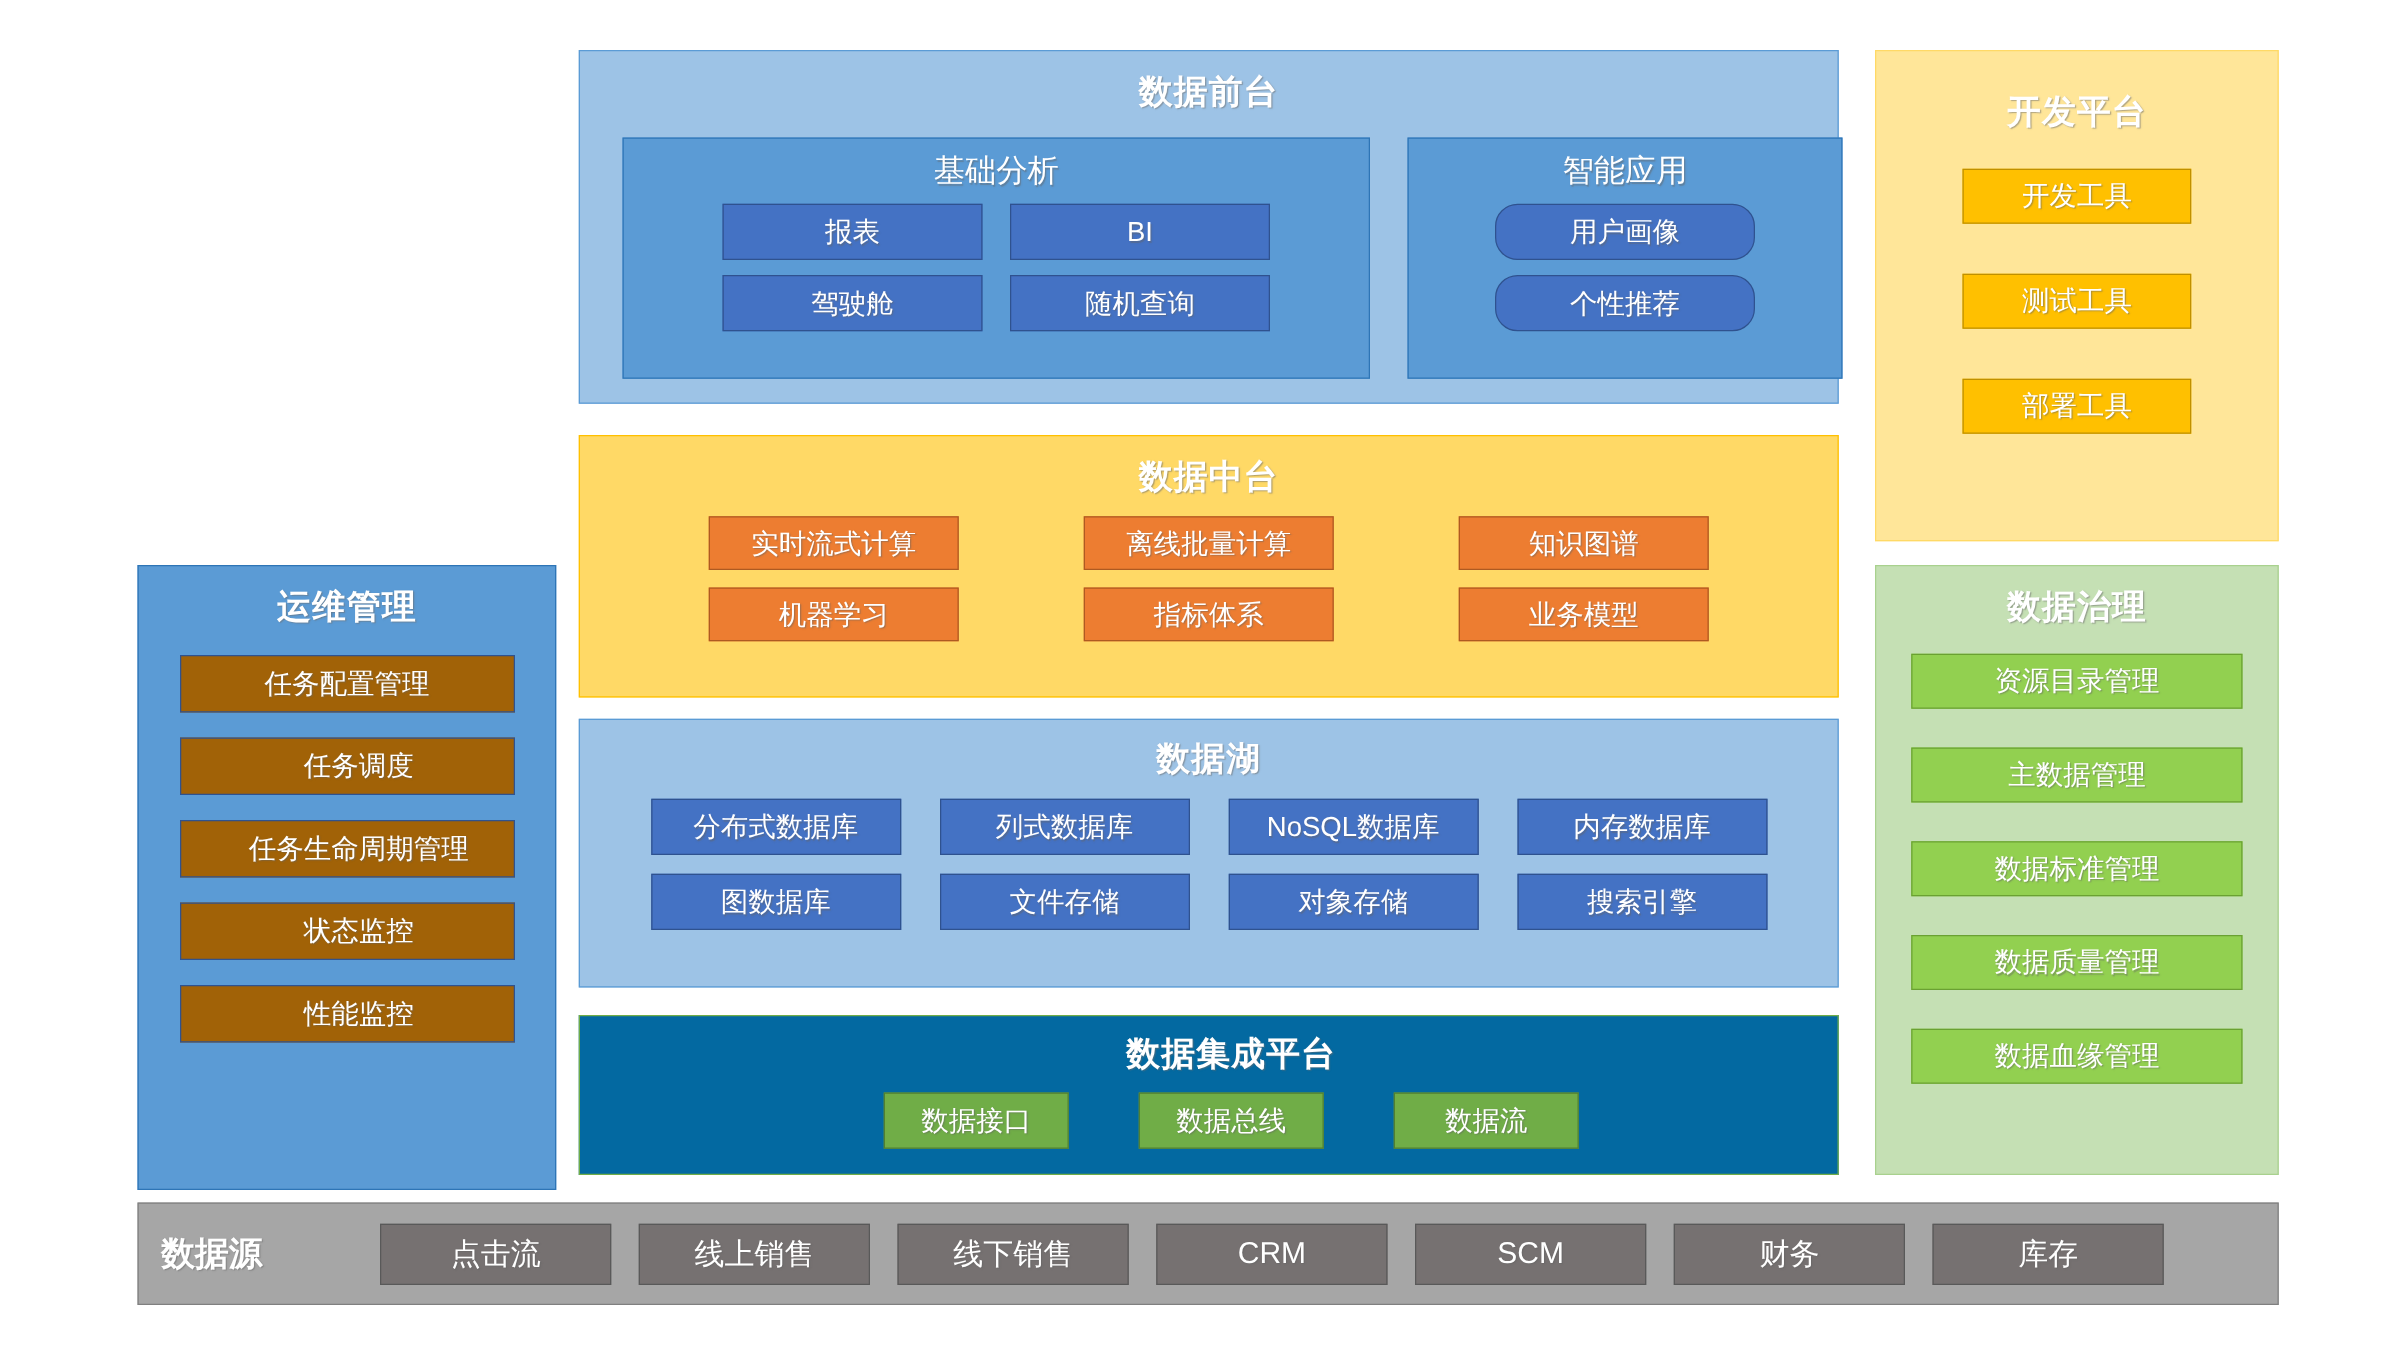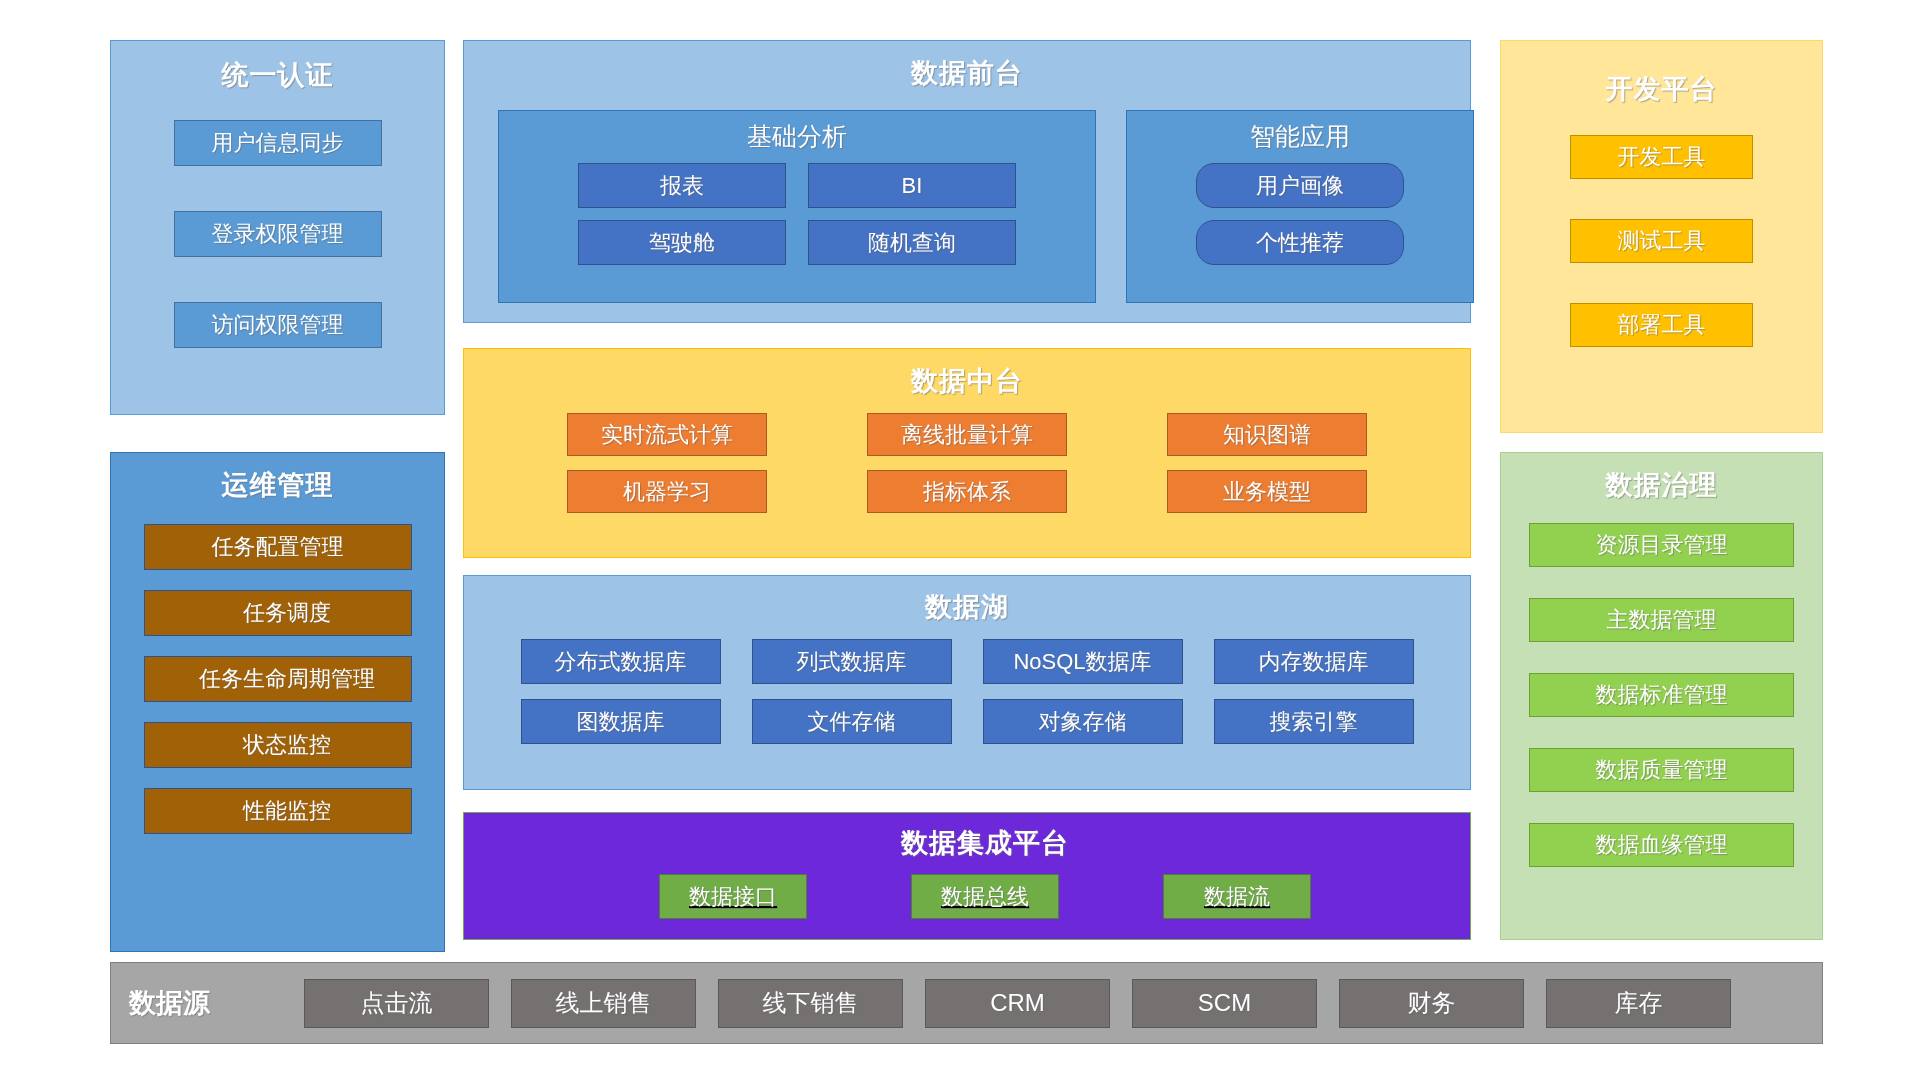--- a/index.html
+++ b/index.html
@@ -94,26 +94,26 @@
   }
   #data-lake .panel-title { font-size: 27px; margin-top: 13px; }
   #data-lake .lake-grid {
     display: grid; grid-template-columns: repeat(4, 200px);
     justify-content: center; gap: 15px 31px; margin-top: 14px;
   }
   #data-lake .chip { height: 45px; background: #4472c4; border-color: #2f528f; font-size: 22px; }
 
   #data-integration {
     left: 463px; top: 812px; width: 1008px; height: 128px;
-    background: #6d28d9; border-color: #70ad47; padding-left: 36px;
+    background: #0369a1; border-color: #70ad47; padding-left: 36px;
   }
   #data-integration .panel-title { font-size: 27px; margin-top: 12px; }
   #data-integration .int-grid {
     display: grid; grid-template-columns: repeat(3, 148px);
-    justify-content: center; gap: 0 104px; margin-top: 13px; text-decoration: underline;
+    justify-content: center; gap: 0 56px; margin-top: 13px;
   }
   #data-integration .chip { height: 45px; background: #70ad47; border-color: #507e32; font-size: 22px; }
 
   
   #dev-platform {
     left: 1500px; top: 40px; width: 323px; height: 393px;
     background: #ffe699; border-color: #ffd966;
   }
   #dev-platform .panel-title { font-size: 27px; margin-top: 30px; }
   #dev-platform .chip {
@@ -152,26 +152,20 @@
   }
   #data-source .chip {
     width: 185px; height: 49px; background: #767171; border-color: #595959; font-size: 24px;
   }
 </style>
 </head>
 <body>
 
 <div id="canvas">
 
-  <div class="panel" id="unified-auth">
-    <div class="panel-title">统一认证</div>
-    <div class="chip c1">用户信息同步</div>
-    <div class="chip c2">登录权限管理</div>
-    <div class="chip c3">访问权限管理</div>
-  </div>
 
   <div class="panel" id="ops-mgmt">
     <div class="panel-title">运维管理</div>
     <div class="chip c1">任务配置管理</div>
     <div class="chip cn">任务调度</div>
     <div class="chip cn">任务生命周期管理</div>
     <div class="chip cn">状态监控</div>
     <div class="chip cn">性能监控</div>
   </div>
 

